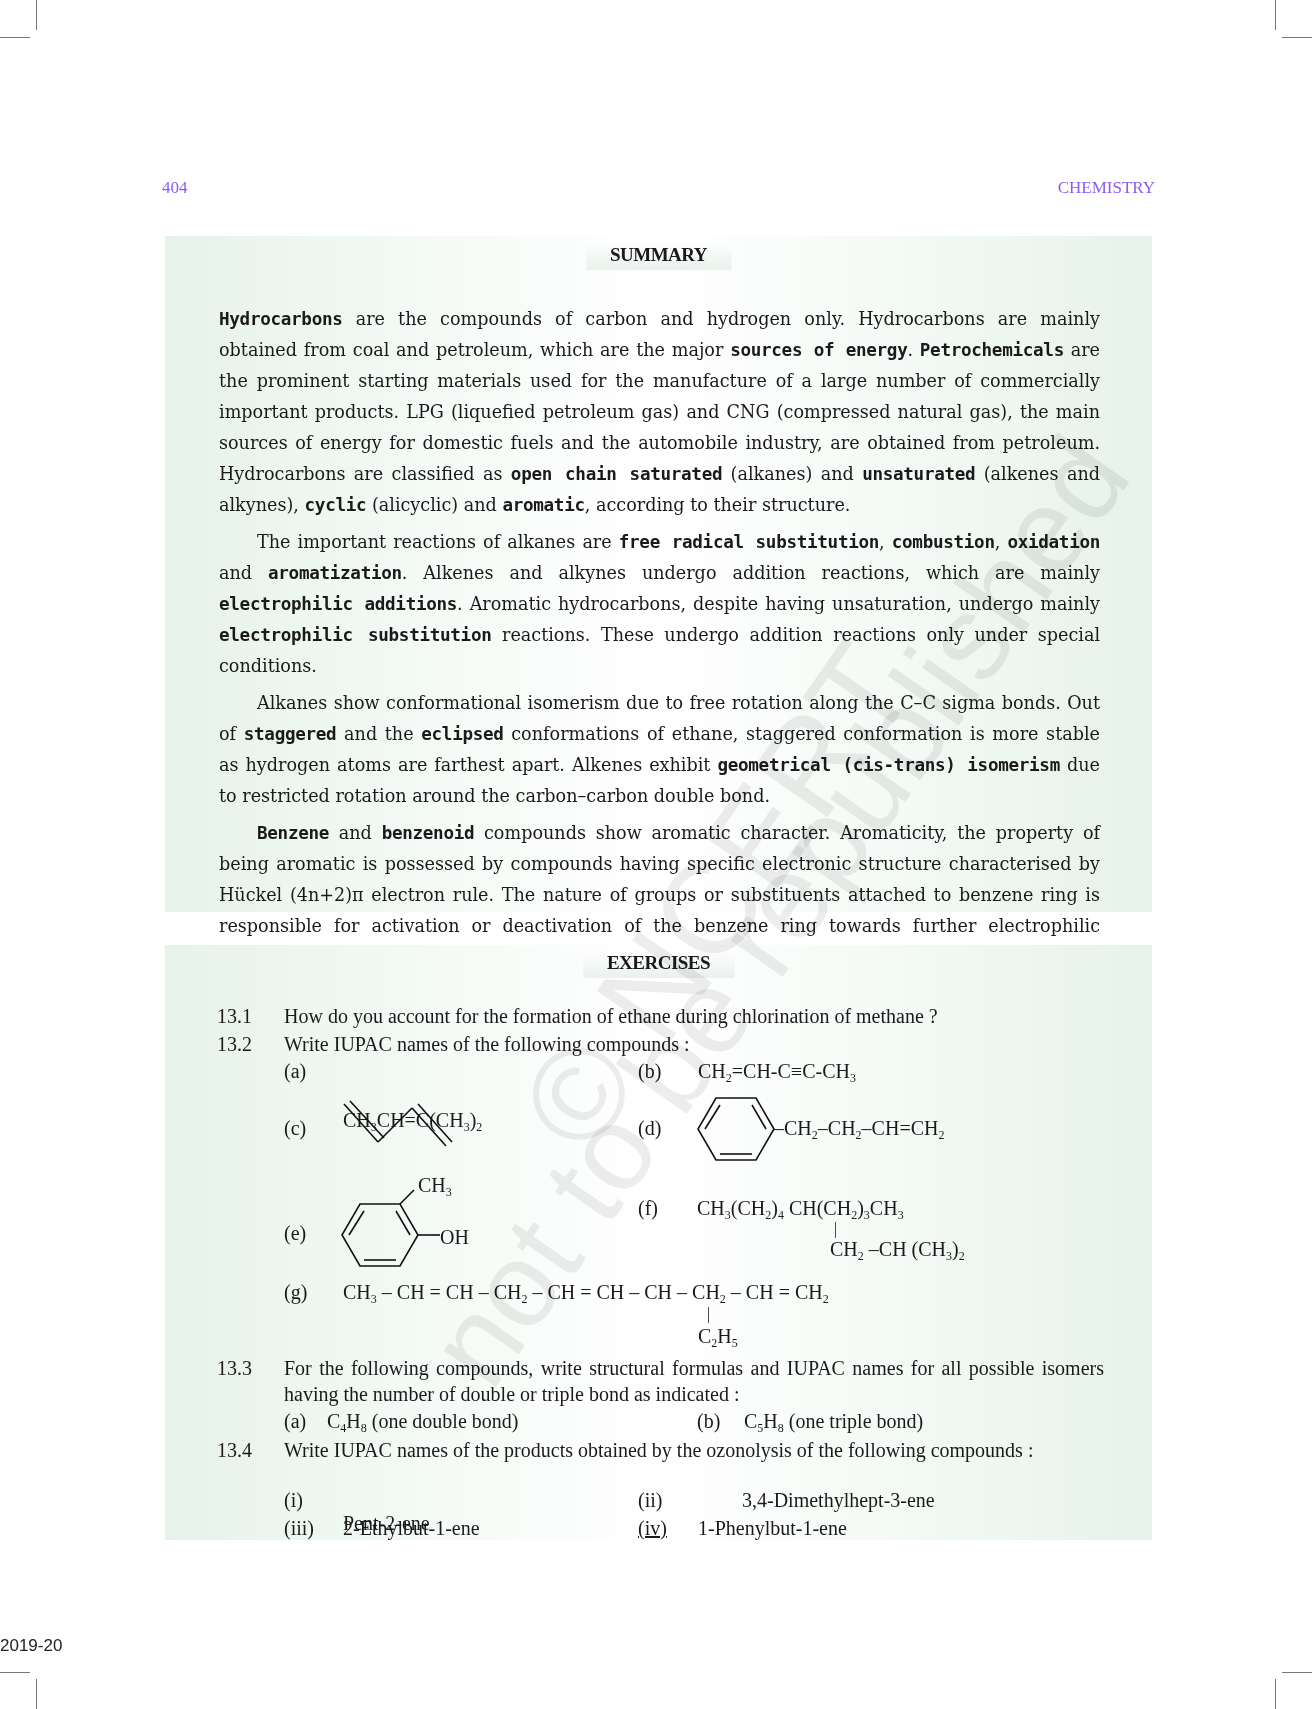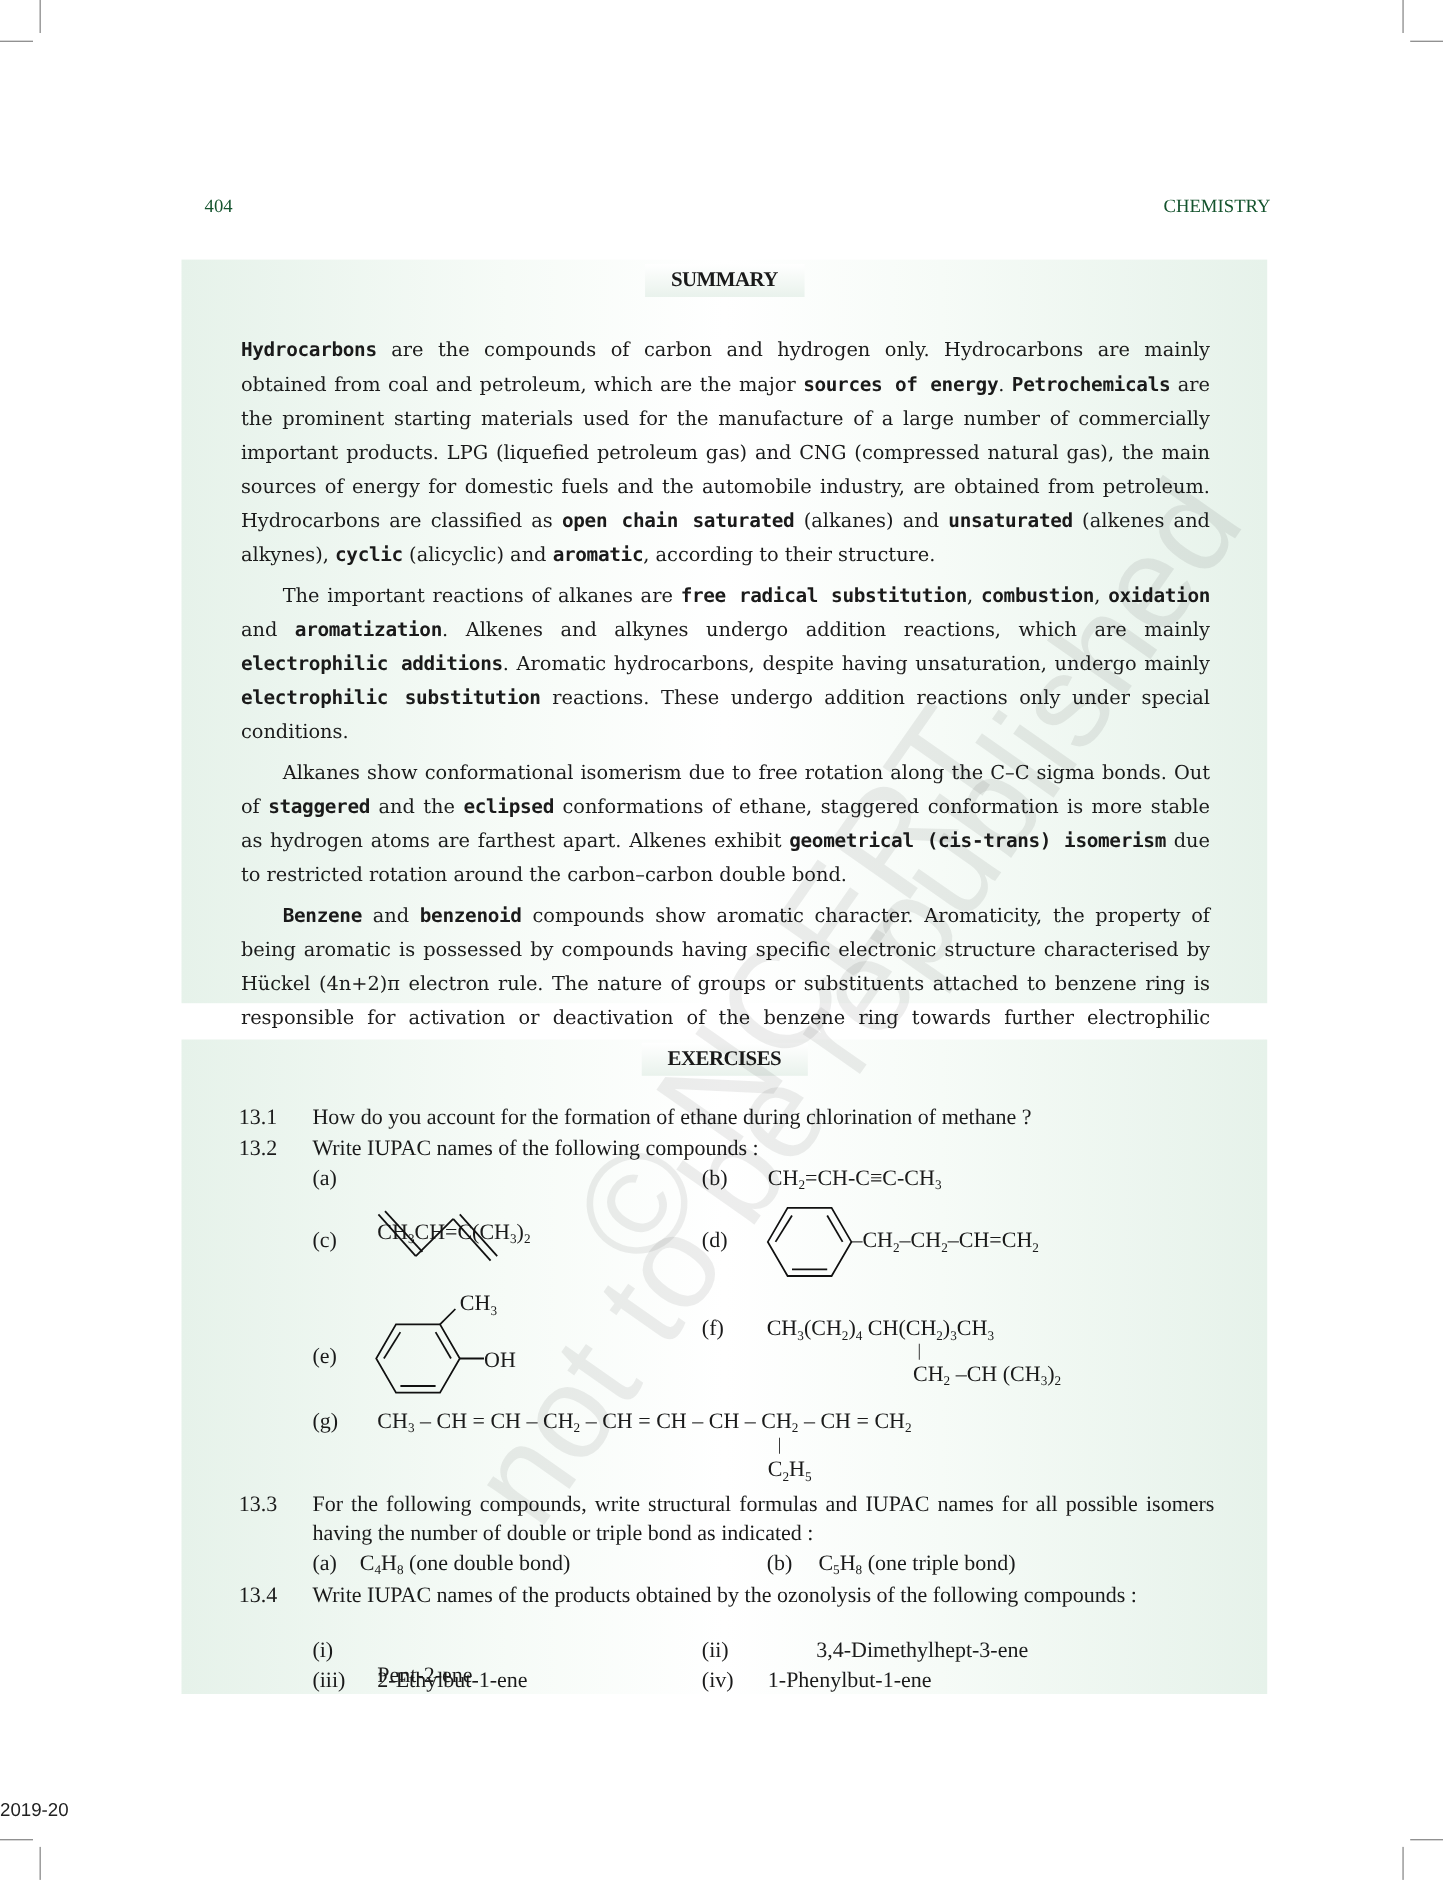--- a/index.html
+++ b/index.html
@@ -1,19 +1,19 @@
 <!DOCTYPE html>
 <html><head>
 <meta charset="utf-8">
 <style>
   html, body { margin:0; padding:0; }
   body { width:1312px; height:1709px; position:relative; background:#ffffff; overflow:hidden;
          font-family:"DejaVu Serif", serif; color:#1a1a1a; }
   .crop { position:absolute; background:#777; }
-  .hdr { position:absolute; top:178px; font-family:"Liberation Serif", serif; font-size:17px; color:#14532d;margin-left:24px; }
+  .hdr { position:absolute; top:178px; font-family:"Liberation Serif", serif; font-size:17px; color:#8b5cf6; }
   .box { position:absolute; left:165px; width:987px;
          background:linear-gradient(90deg,#e6f2ea 0%,#f6fbf7 30%,#ffffff 50%,#f6fbf7 70%,#e6f2ea 100%); }
   .box-title { position:absolute; left:50%; transform:translateX(-50%); padding:4px 24px;
                font-family:"Liberation Serif", serif; font-weight:bold; font-size:19px; letter-spacing:-0.5px;
                background:linear-gradient(180deg,#ffffff,#e9f2ec); }
   .summary-text { position:absolute; left:54px; right:52px; top:68px;
                   font-size:17.6px; line-height:31px; text-align:justify; font-family:"DejaVu Serif", serif; }
   .summary-text p { margin:0 0 6px 0; text-indent:0; }
   .summary-text p.ind { text-indent:38px; }
   .summary-text b { font-family:"DejaVu Sans Mono", monospace; font-weight:bold; letter-spacing:-0.3px; }
@@ -126,21 +126,21 @@
 <div class="ex" style="top:1437px;left:0;width:1312px;">
   <span class="qnum">13.4</span>
   <span class="qtext">Write IUPAC names of the products obtained by the ozonolysis of the following compounds :</span>
 </div>
 <span class="formula" style="left:284px;top:1489px;">(i)</span>
 <span class="formula" style="left:343px;top:1489px;margin-top:23px;">Pent-2-ene</span>
 <span class="formula" style="left:638px;top:1489px;">(ii)</span>
 <span class="formula" style="left:698px;top:1489px;margin-left:44px;">3,4-Dimethylhept-3-ene</span>
 <span class="formula" style="left:284px;top:1517px;">(iii)</span>
 <span class="formula" style="left:343px;top:1517px;">2-Ethylbut-1-ene</span>
-<span class="formula" style="left:638px;top:1517px;">(iv)</span>
+<span class="formula" style="left:638px;top:1517px;text-decoration:underline;">(iv)</span>
 <span class="formula" style="left:698px;top:1517px;">1-Phenylbut-1-ene</span>
 
 <div class="watermark" style="left:490px;top:1090px;">
   <div>© NCERT</div>
 </div>
 <div class="watermark" style="left:400px;top:1330px;font-size:120px;">
   <div>not to be republished</div>
 </div>
 
 <div class="footer">2019-20</div>

